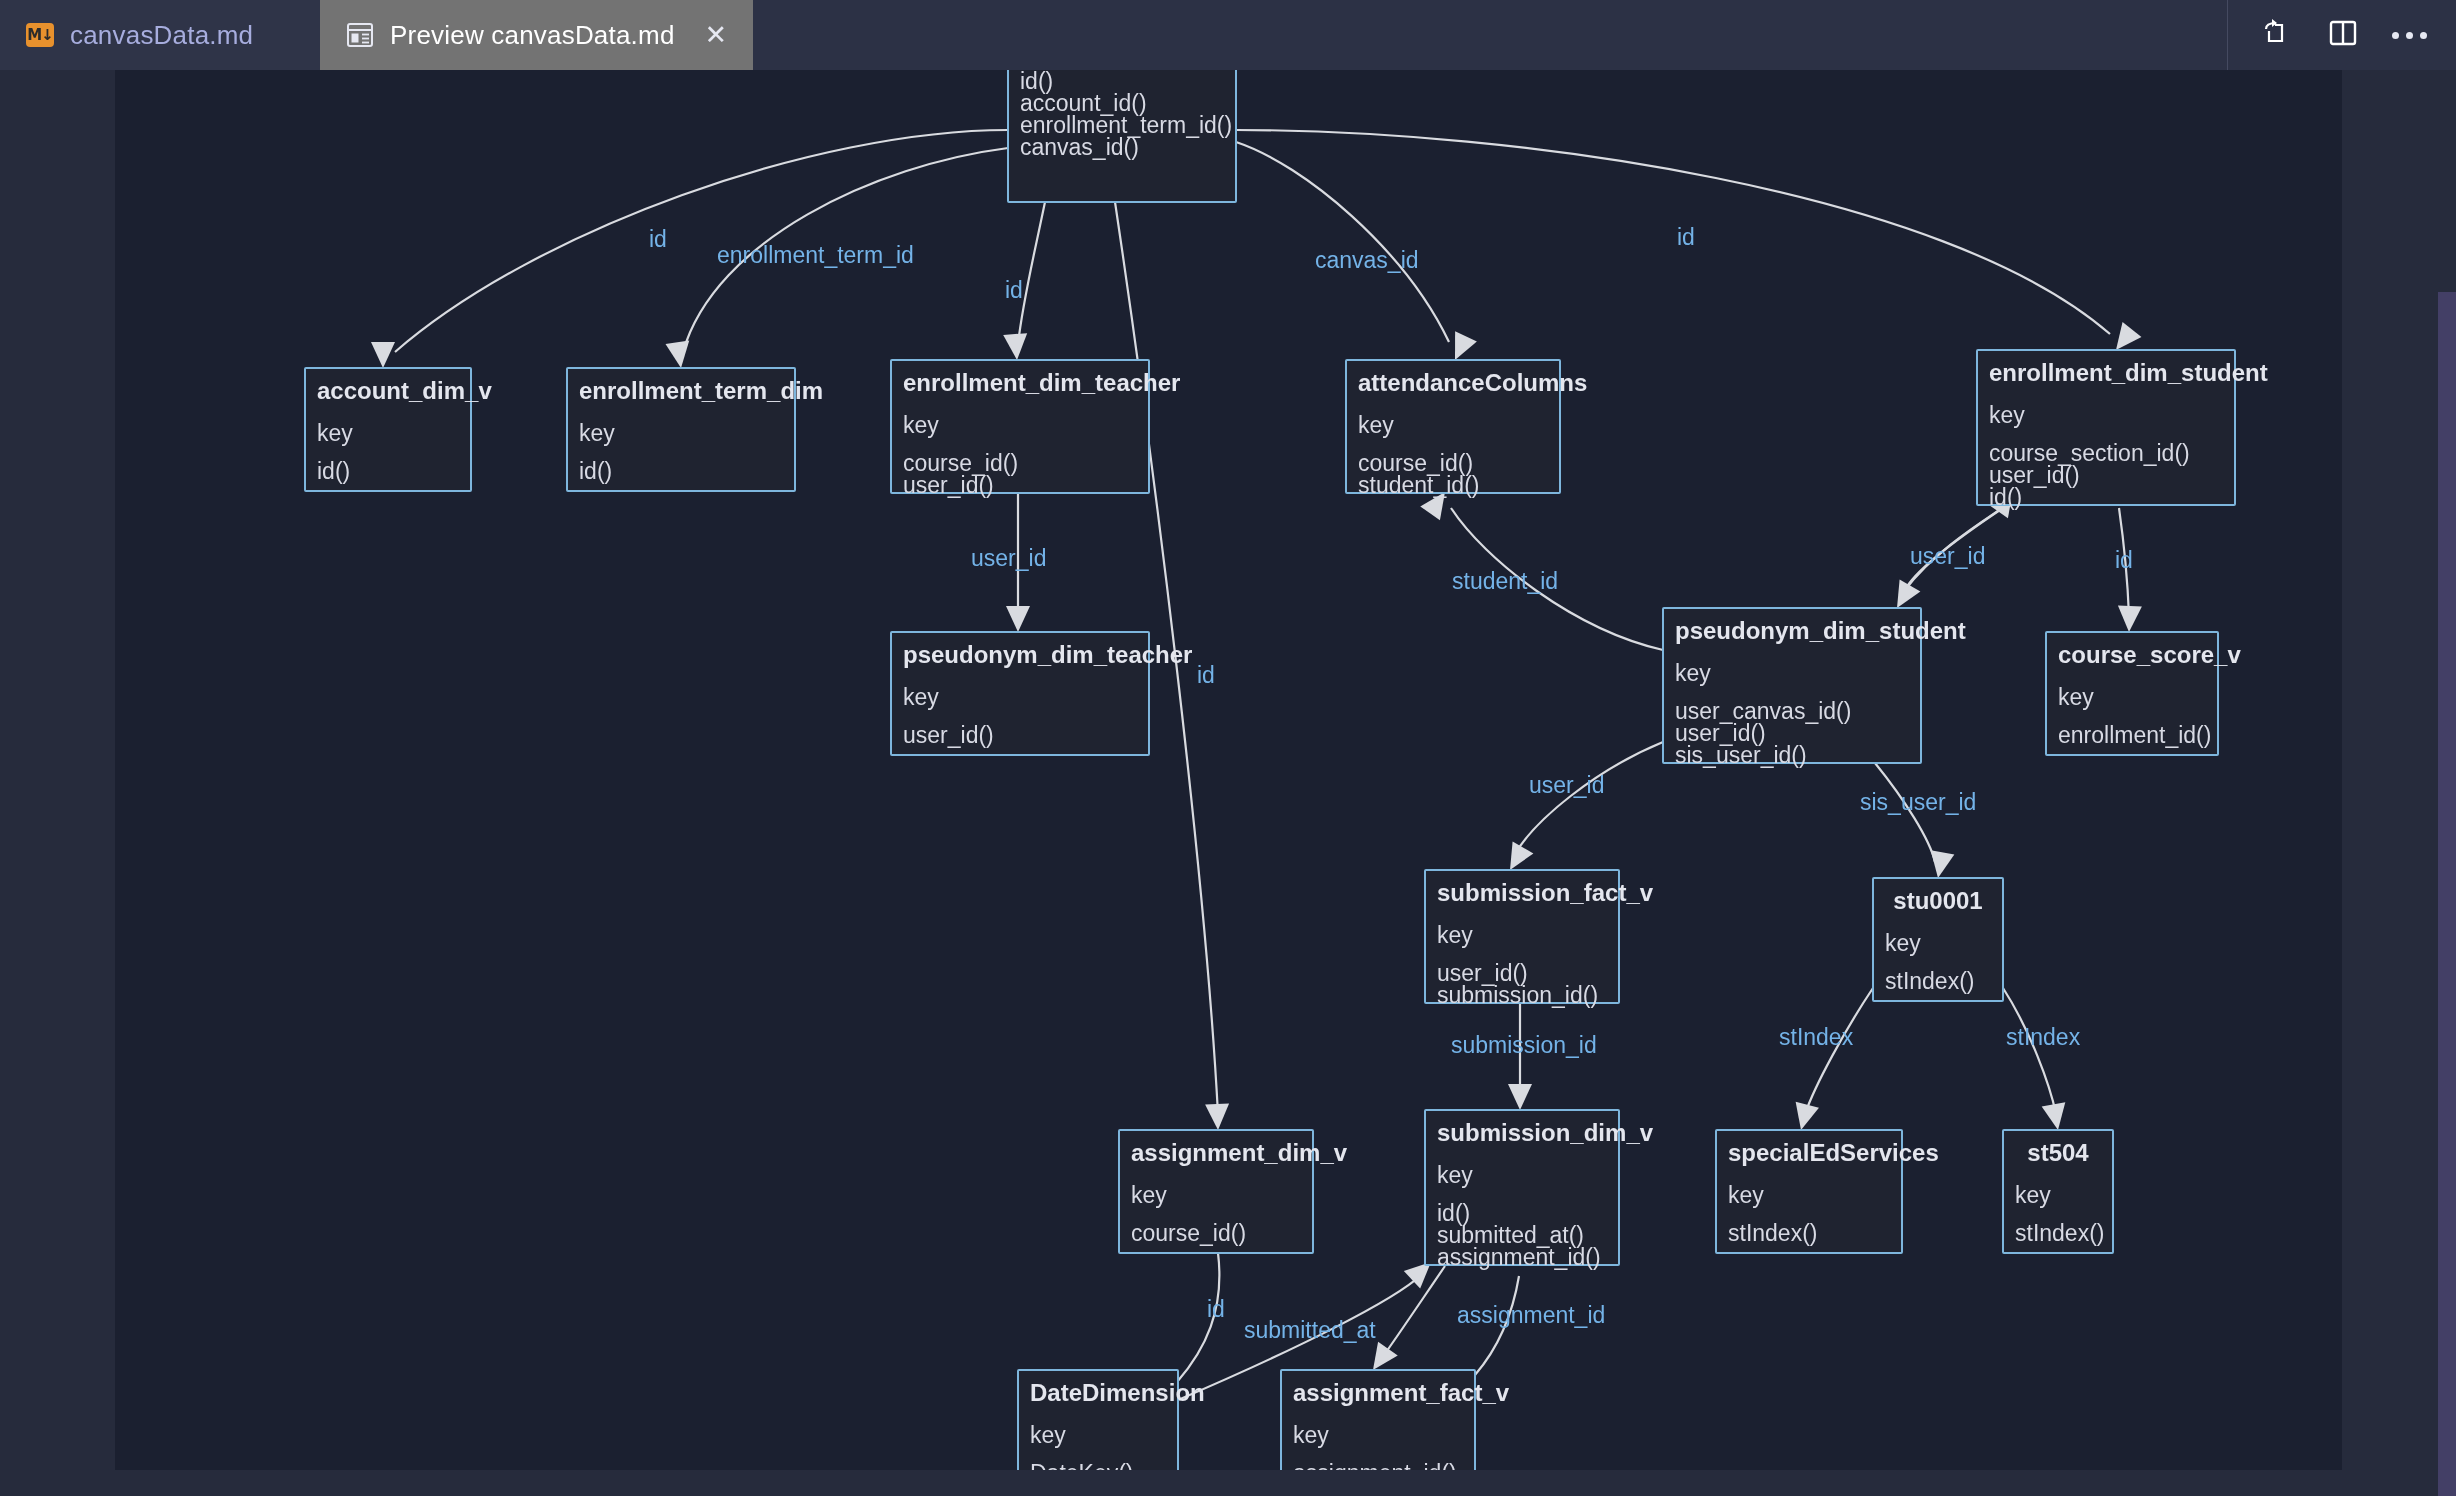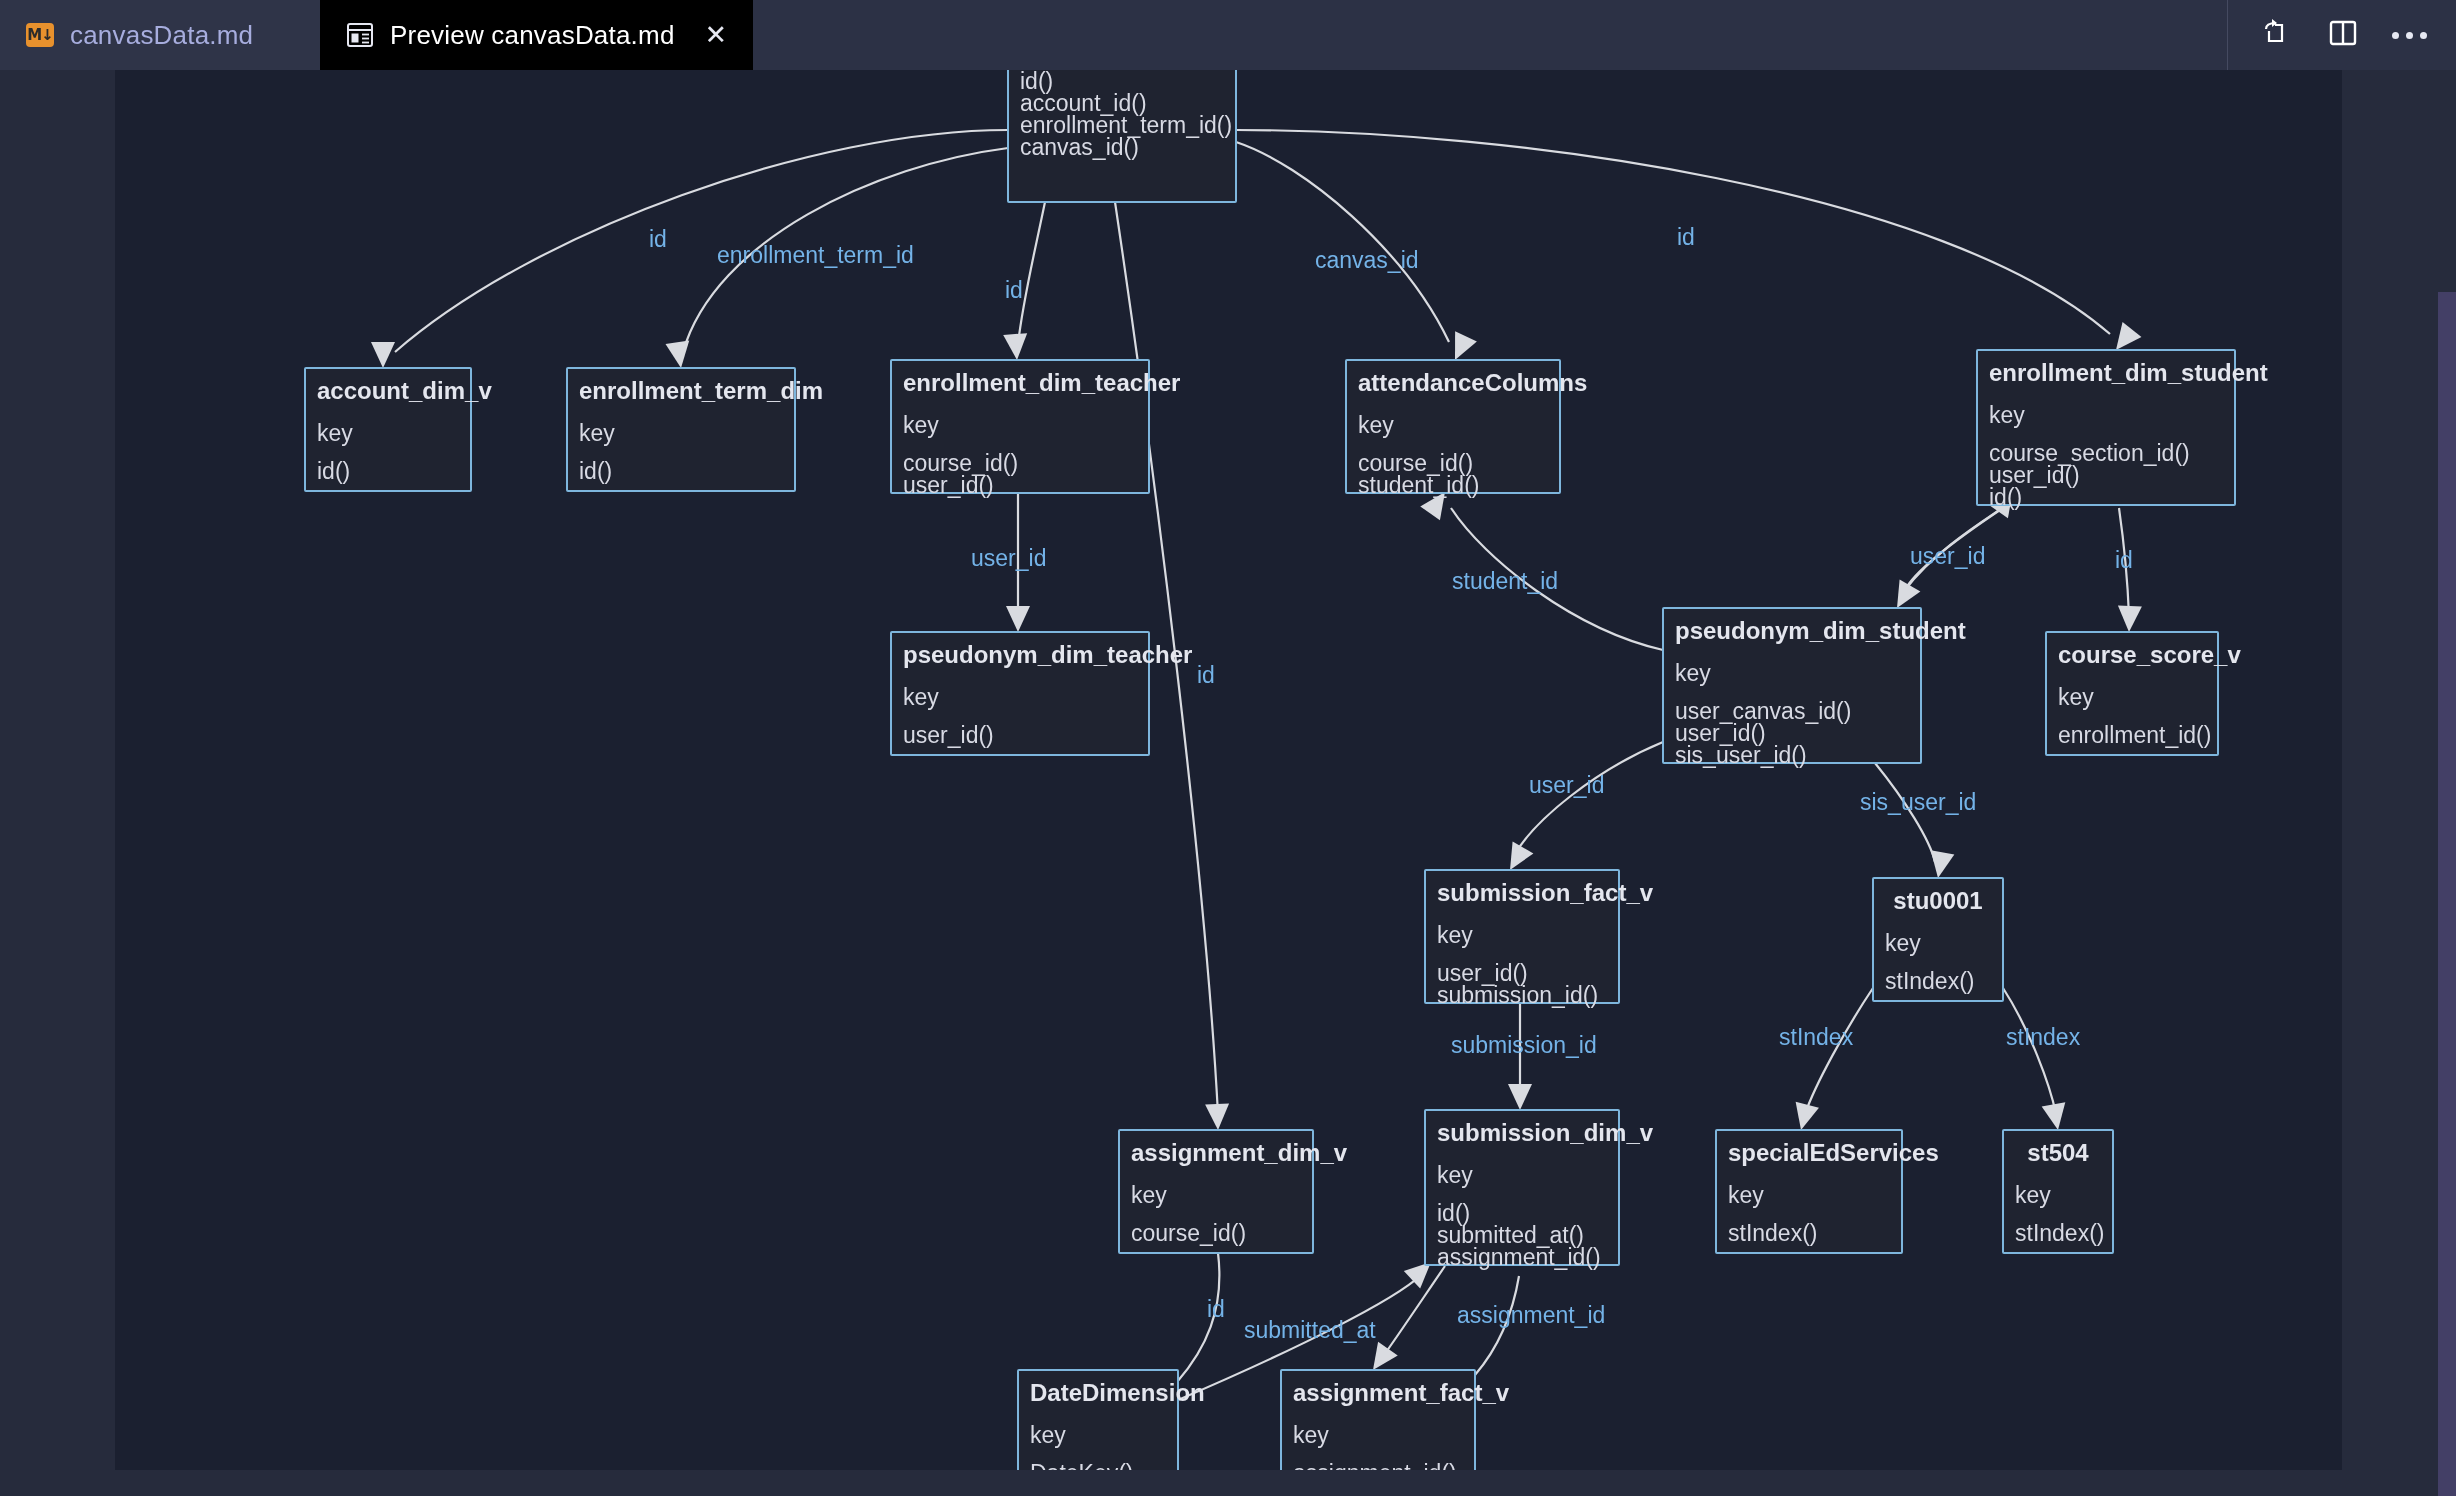--- a/index.html
+++ b/index.html
@@ -15,21 +15,21 @@
     background: #2c3145;
     display: flex; align-items: stretch;
   }
   .tab {
     display: flex; align-items: center; gap: 16px;
     padding: 0 26px; height: 70px;
     font-size: 26px; letter-spacing: .2px;
     cursor: pointer; position: relative;
   }
   .tab.inactive { background: #2f3448; color: #a7adde; width: 320px; }
-  .tab.active   { background: #000000; color: #ffffff; }
+  .tab.active   { background: #737373; color: #ffffff; }
   .tab .tclose { font-size: 27px; color: #e6e8f2; margin-left: 14px; line-height: 1; }
   .md-badge {
     width: 28px; height: 24px; border-radius: 4px; background: #e8912d;
     color: #2b2b2b; font-size: 15px; font-weight: bold; line-height: 24px;
     text-align: center; letter-spacing: -1px;
     font-family: "DejaVu Sans", sans-serif;
   }
   .prev-icon { width: 28px; height: 28px; }
   .tab-spacer { flex: 1; }
   .tools { display: flex; align-items: center; gap: 0px; padding-right: 14px; }

